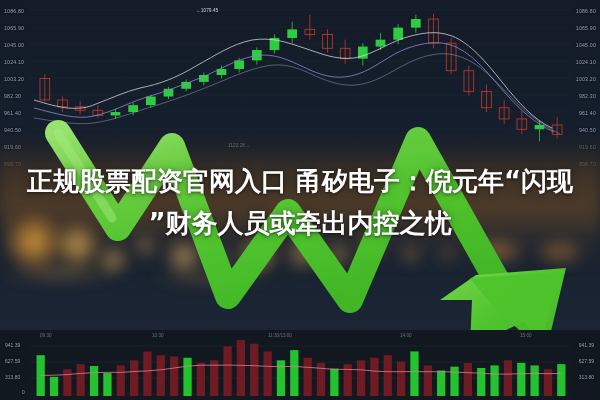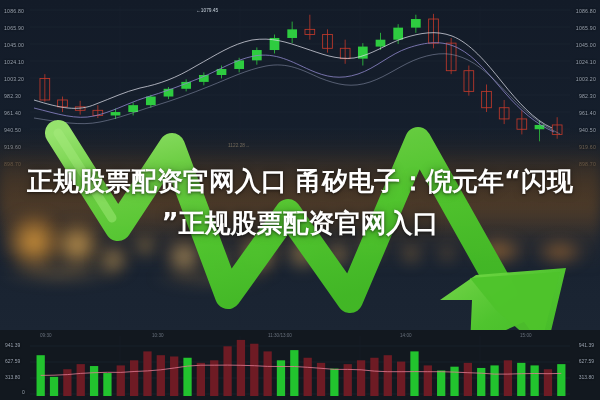--- a/index.html
+++ b/index.html
@@ -229,21 +229,21 @@
 
       <polygon points="476,275 566,268 546,352 524,322 470,346 472,300 440,300" fill="url(#aheadgrad)" opacity="0.97"></polygon>
       <polygon points="470,278 560,272 540,348 496,310" fill="#4ec32b" opacity="0.95"></polygon>
 
       <polyline points="58,133 112,218" fill="none" stroke="#a9ee80" stroke-width="9" stroke-linecap="round" opacity="0.45"></polyline>
     </svg>
   </div>
 
   <div class="title">
     <span class="l1">正规股票配资官网入口 甬矽电子：倪元年“闪现</span>
-    <span class="l2">”正规股票配资官网入口</span>
+    <span class="l2">”财务人员或牵出内控之忧</span>
   </div>
 
   <div class="chart-lower">
     <svg width="600" height="70" viewBox="0 0 600 70">
       <rect x="0" y="0" width="600" height="70" fill="#12181f"></rect>
       <g stroke="#232c38" stroke-width="0.5" opacity="0.8">
         <line x1="30" y1="16" x2="570" y2="16"></line>
         <line x1="30" y1="32" x2="570" y2="32"></line>
         <line x1="30" y1="48" x2="570" y2="48"></line>
         <line x1="30" y1="64" x2="570" y2="64"></line>

